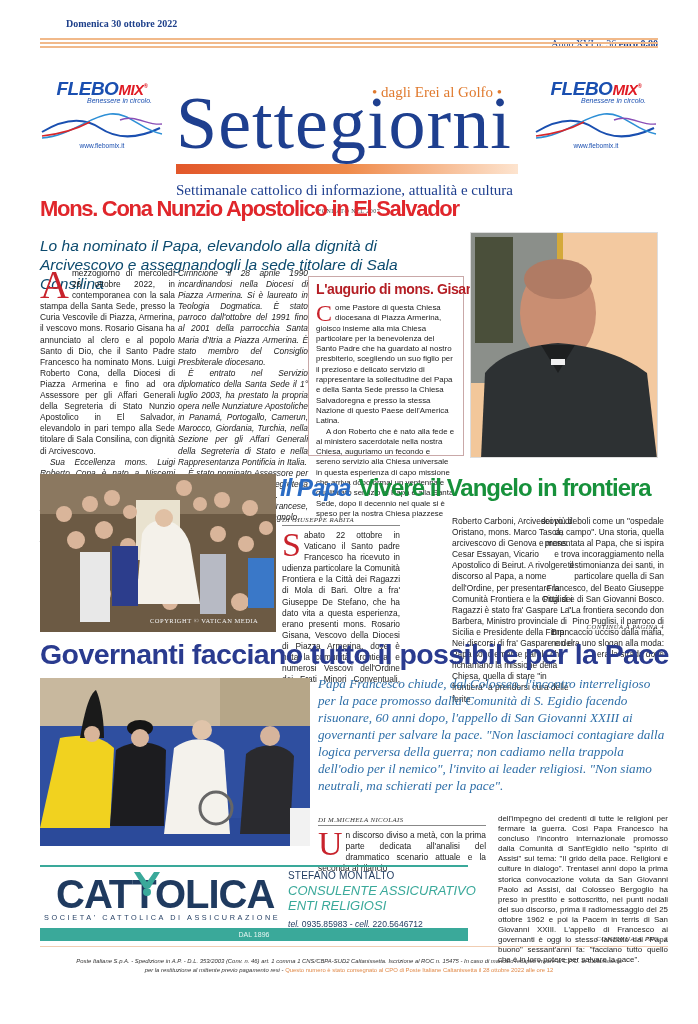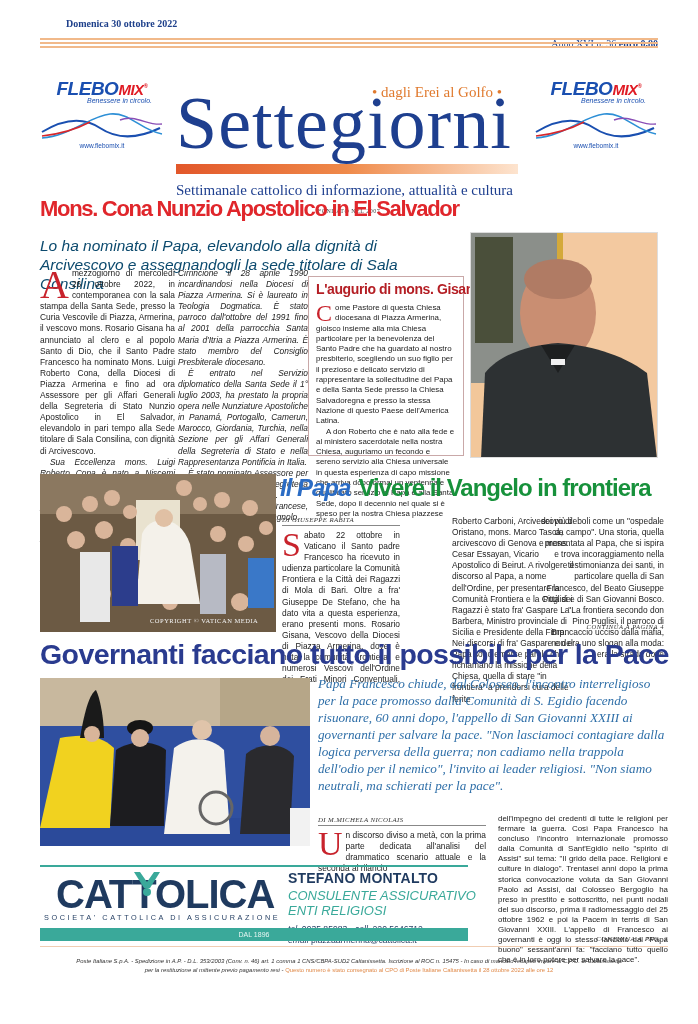--- a/index.html
+++ b/index.html
@@ -77,21 +77,21 @@
   .s3c1 .dropcap { font-size: 34px; line-height: 26px; color: #c8232c; }
   .s3c2 { top: 814px; left: 498px; width: 170px; font-size: 7.9px; line-height: 10.1px; }
   .continua2 { top: 935px; left: 560px; width: 108px; text-align: right; font-family: "Liberation Serif", serif; font-style: italic; font-size: 7px; letter-spacing: 0.6px; color: #333; }
 
   
   .adrule { top: 865px; left: 40px; width: 428px; height: 2px; background: #3aa99a; }
   .catt-logo { top: 872px; left: 40px; width: 230px; height: 50px; }
   .catt-word { position: absolute; left: 16px; top: 0; font-family: "Liberation Sans", sans-serif; font-weight: bold; font-size: 40px; color: #1f3a5f; letter-spacing: -1px; line-height: 44px; }
   .catt-sub { position: absolute; left: 4px; top: 41px; font-family: "Liberation Sans", sans-serif; font-size: 7.3px; color: #1f3a5f; letter-spacing: 2.6px; white-space: nowrap; }
   .catt-agent { top: 870px; left: 288px; width: 190px; }
-  .catt-agent .name { font-family: "Liberation Sans", sans-serif; font-weight: bold; font-size: 14px; color: #1f3a5f; letter-spacing: 0.2px; }
+  .catt-agent .name { font-family: "Liberation Sans", sans-serif; font-weight: normal; font-size: 10px; color: #1f3a5f; letter-spacing: 0.2px; }
   .catt-agent .role { font-family: "Liberation Sans", sans-serif; font-style: italic; font-size: 13px; color: #3aa99a; margin-top: 2px; }
   .catt-agent .contact { font-family: "Liberation Sans", sans-serif; font-size: 8.6px; color: #1f3a5f; margin-top: 6px; line-height: 11px; }
   .catt-agent .contact i { font-style: italic; }
   .dalbar { top: 928px; left: 40px; width: 428px; height: 13px; background: #3aa99a; color: #e8f6f3; font-family: "Liberation Sans", sans-serif; font-size: 7px; text-align: center; line-height: 13px; }
 
   
   .footrule { top: 946px; left: 40px; width: 628px; height: 1px; background: #f0cdb2; }
   .footer { top: 957px; left: 20px; width: 658px; font-family: "Liberation Sans", sans-serif; font-style: italic; font-size: 5.9px; line-height: 9px; color: #333; text-align: center; }
   .footer .orange { color: #e08a4a; font-style: normal; }
 </style>

